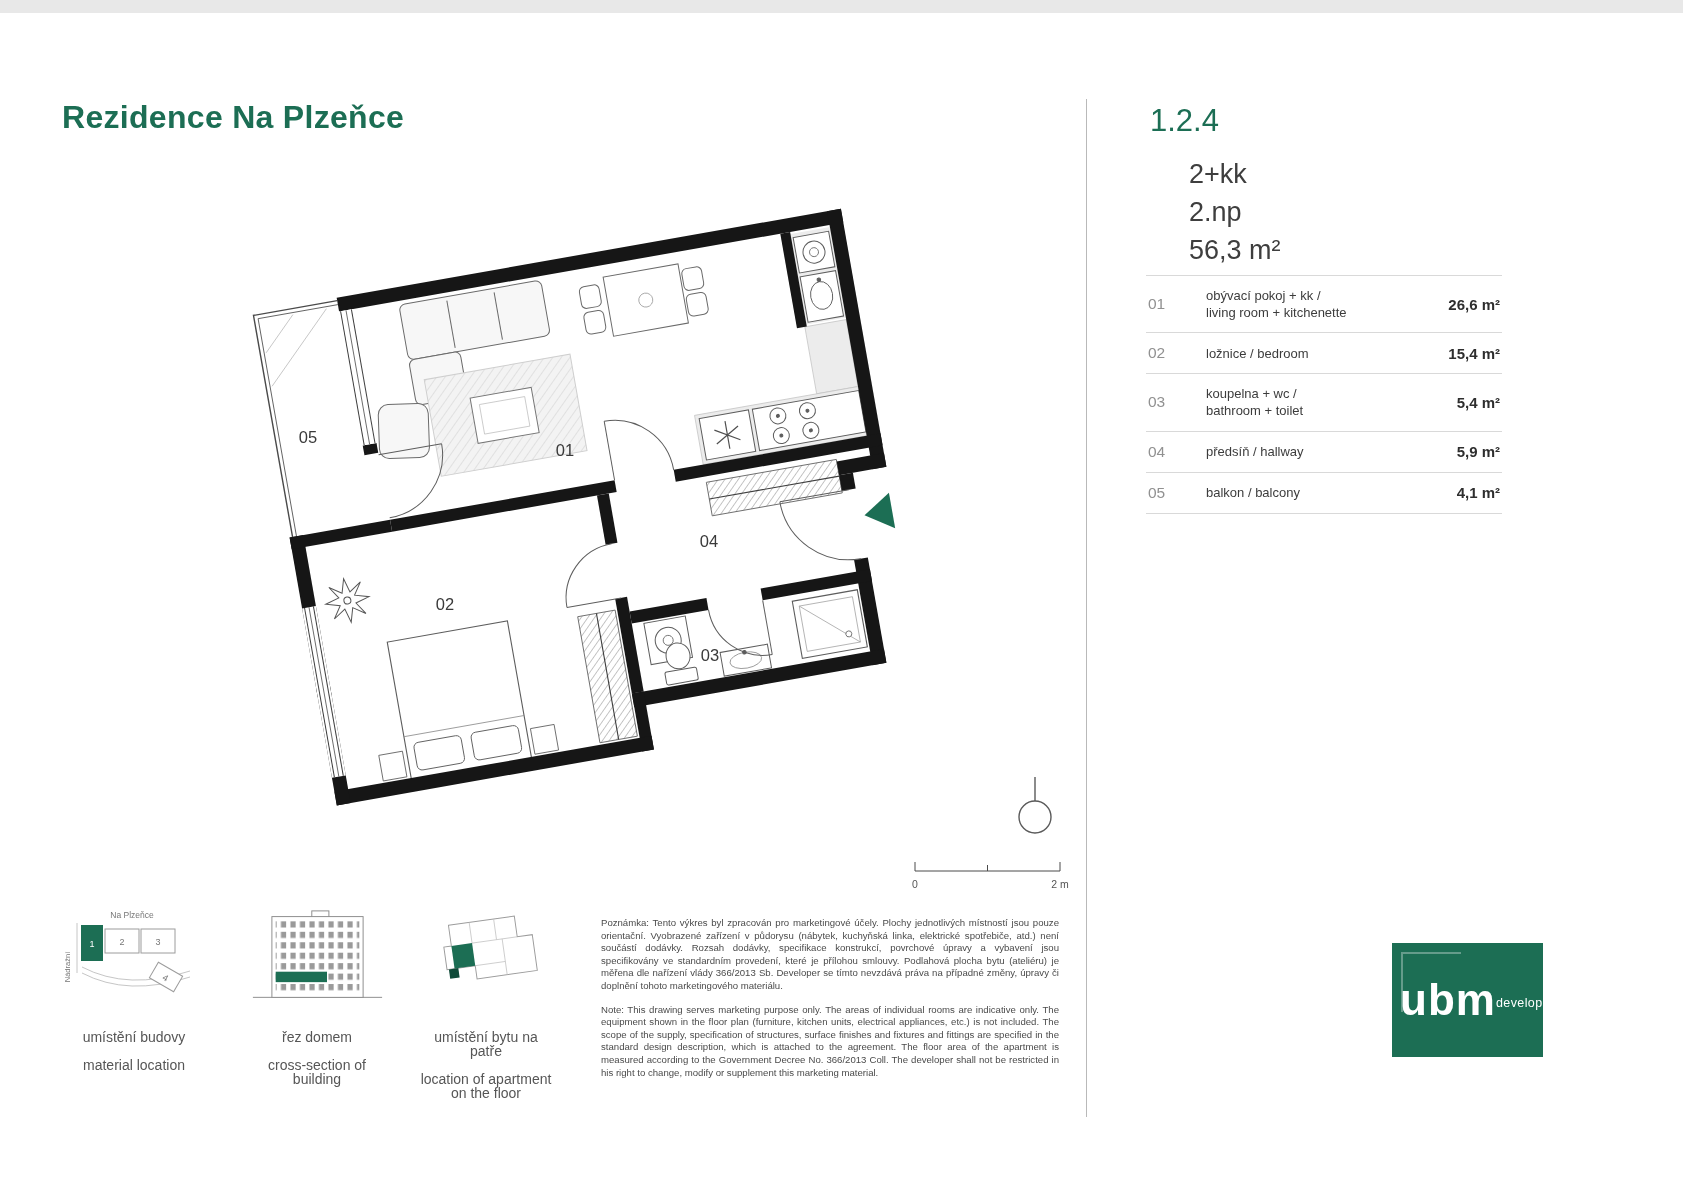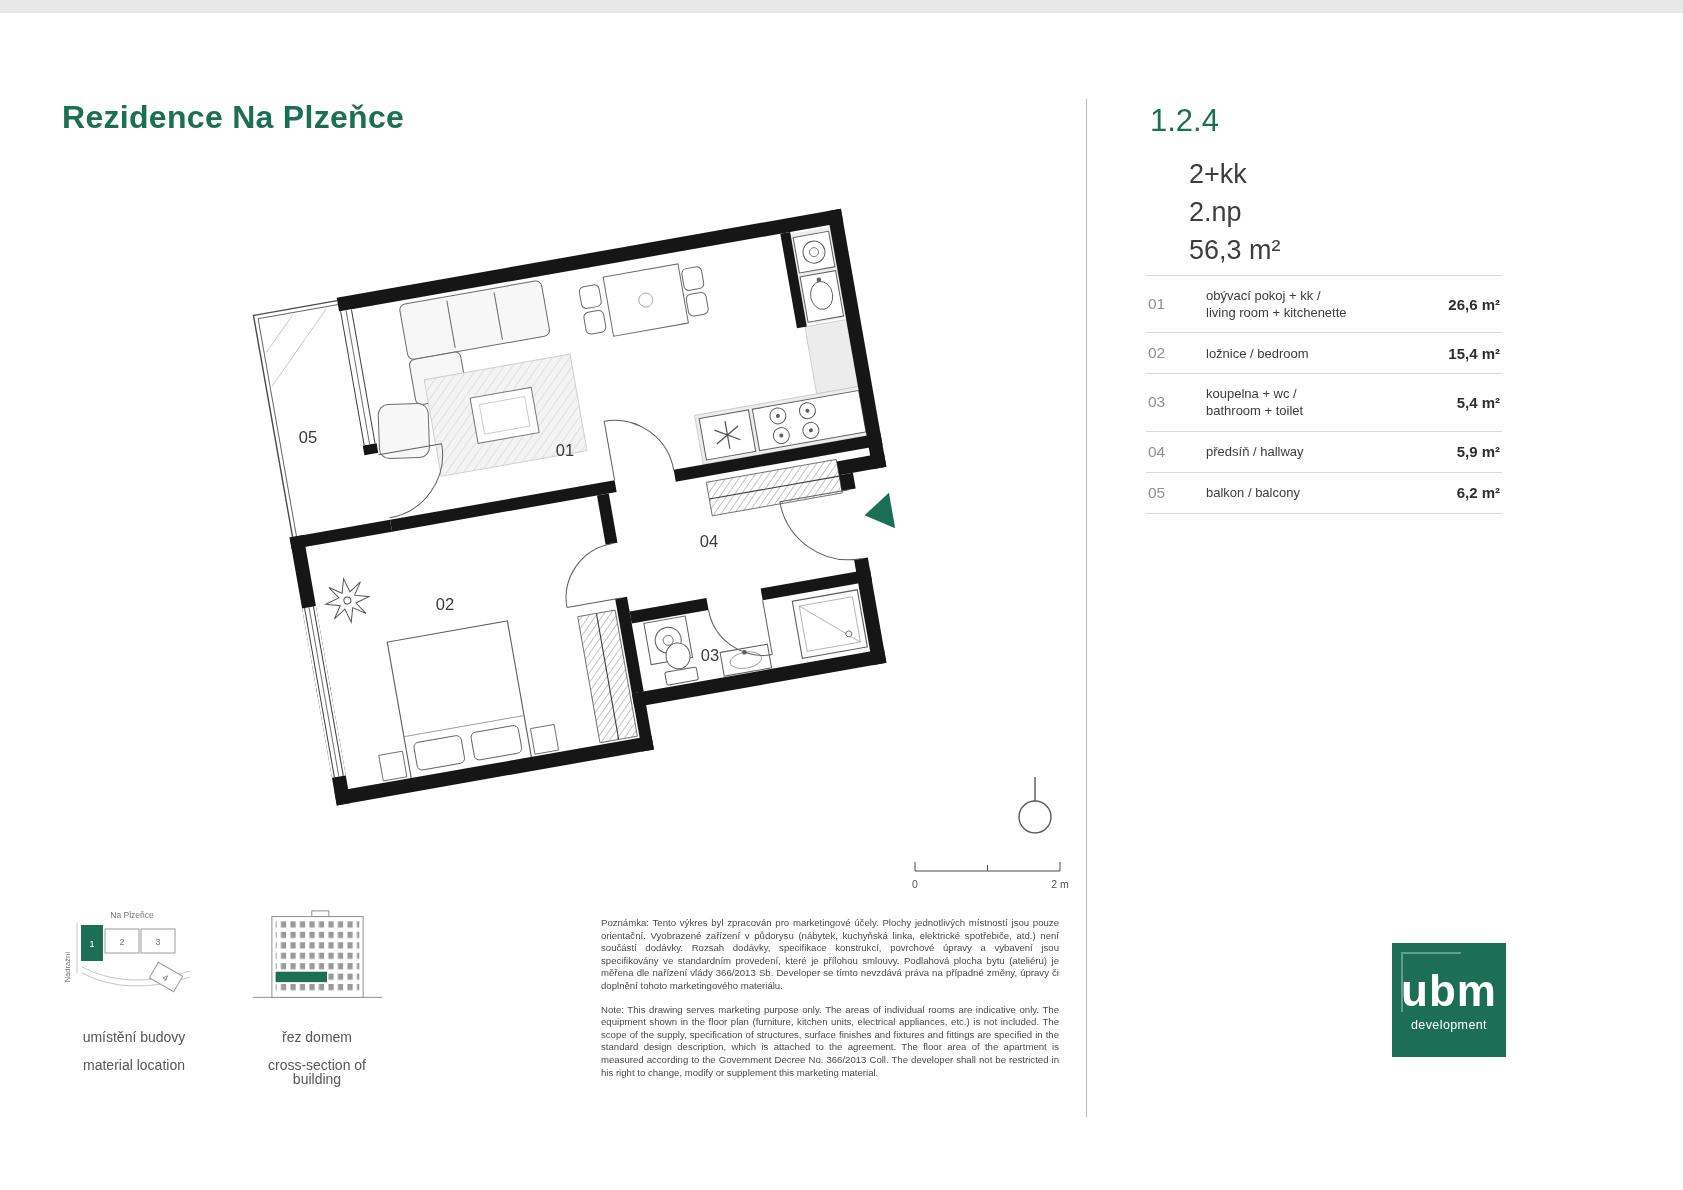--- a/index.html
+++ b/index.html
@@ -30,21 +30,21 @@
   #fig-section{left:246px;top:896px;width:142px;}
   #fig-floor{left:420px;top:896px;width:132px;}
   .fig svg{display:block;margin:0 auto;height:95px;}
   .fig-caption{font-size:14px;color:#565656;line-height:14px;margin-top:12px;white-space:pre-line;}
 
   .notes{position:absolute;left:601px;top:904px;width:458px;font-size:9.6px;line-height:12.6px;
          color:#4b4b4b;text-align:justify;}
   .notes p{margin:0 0 11px;}
 
   .logo{position:absolute;left:1392px;top:930px;width:114px;height:114px;background:#1c6e54;color:#fff;
-        display:flex;flex-direction:column;align-items:center;justify-content:center;}
+        display:flex;align-items:center;justify-content:center;padding-left:37px;}
   .logo-frame{position:absolute;left:9px;top:9px;width:58px;height:58px;
               border-left:2px solid rgba(255,255,255,.32);border-top:2px solid rgba(255,255,255,.32);}
   .logo-brand{font-size:44px;font-weight:700;line-height:1;letter-spacing:1px;}
   .logo-tag{font-size:12.5px;margin-top:5px;letter-spacing:.4px;}
 
   .plan-label{font-size:16.5px;fill:#3a3a3a;}
   .tiny-label{fill:#777;}
 </style>
 </head>
 <body>
@@ -283,21 +283,21 @@
       <span class="spec-area">5,4 m²</span>
     </div>
     <div class="spec-row">
       <span class="spec-num">04</span>
       <span class="spec-label">předsíň / hallway</span>
       <span class="spec-area">5,9 m²</span>
     </div>
     <div class="spec-row">
       <span class="spec-num">05</span>
       <span class="spec-label">balkon / balcony</span>
-      <span class="spec-area">6,2 m²</span>
+      <span class="spec-area">4,1 m²</span>
     </div>
   </div>
 
   <div class="fig" id="fig-location">
     <svg viewBox="0 0 145 95">
       <text x="70" y="9" font-size="8.5" class="tiny-label" text-anchor="middle">Na Plzeňce</text>
       <text transform="rotate(-90 8 58)" x="8" y="58" font-size="7.5" class="tiny-label" text-anchor="middle">Nádražní</text>
       <line x1="15" y1="14" x2="15" y2="64" stroke="#c6c6c6" stroke-width="1"></line>
       <path d="M20,58 Q66,82 128,62 M20,64 Q66,88 128,68" stroke="#c6c6c6" stroke-width="1" fill="none"></path>
       <rect x="19" y="16" width="22" height="36" fill="#1c6e54"></rect>
@@ -330,20 +330,35 @@
       <rect x="22" y="8" width="96" height="85" fill="#ffffff" stroke="#8a8a8a" stroke-width="1"></rect>
       <rect x="26" y="12" width="88" height="77" fill="url(#winpat)"></rect>
       <rect x="26" y="66" width="54" height="11" fill="#1c6e54"></rect>
     </svg>
     <div class="fig-caption">
       <span>řez domem</span><br>
       <span>cross-section of building</span>
     </div>
   </div>
 
+  <div class="fig" id="fig-floor">
+    <svg viewBox="0 0 130 100">
+      <g transform="rotate(-8 65 45)">
+        <path d="M30,12 L100,12 L100,34 L116,34 L116,72 L52,72 L52,58 L22,58 L22,34 L30,34 Z" fill="#ffffff" stroke="#9c9c9c" stroke-width="1"></path>
+        <path d="M52,12 L52,34 M78,12 L78,34 M100,34 L52,34 M84,34 L84,72 M52,58 L84,58" fill="none" stroke="#c2c2c2" stroke-width="0.8"></path>
+        <rect x="30" y="34" width="22" height="24" fill="#1c6e54"></rect>
+        <rect x="24" y="58" width="10" height="10" fill="#0f4a38"></rect>
+      </g>
+    </svg>
+    <div class="fig-caption">
+      <span>umístění bytu na patře</span><br>
+      <span>location of apartment
+on the floor</span>
+    </div>
+  </div>
 
   <div class="notes">
     <p>Poznámka: Tento výkres byl zpracován pro marketingové účely. Plochy jednotlivých místností jsou pouze orientační. Vyobrazené zařízení v půdorysu (nábytek, kuchyňská linka, elektrické spotřebiče, atd.) není součástí dodávky. Rozsah dodávky, specifikace konstrukcí, povrchové úpravy a vybavení jsou specifikovány ve standardním provedení, které je přílohou smlouvy. Podlahová plocha bytu (ateliéru) je měřena dle nařízení vlády 366/2013 Sb. Developer se tímto nevzdává práva na případné změny, úpravy či doplnění tohoto marketingového materiálu.</p>
     <p>Note: This drawing serves marketing purpose only. The areas of individual rooms are indicative only. The equipment shown in the floor plan (furniture, kitchen units, electrical appliances, etc.) is not included. The scope of the supply, specification of structures, surface finishes and fixtures and fittings are specified in the standard design description, which is attached to the agreement. The floor area of the apartment is measured according to the Government Decree No. 366/2013 Coll. The developer shall not be restricted in his right to change, modify or supplement this marketing material.</p>
   </div>
 
   <div class="logo">
     <div class="logo-frame"></div>
     <div class="logo-brand">ubm</div>
     <div class="logo-tag">development</div>

